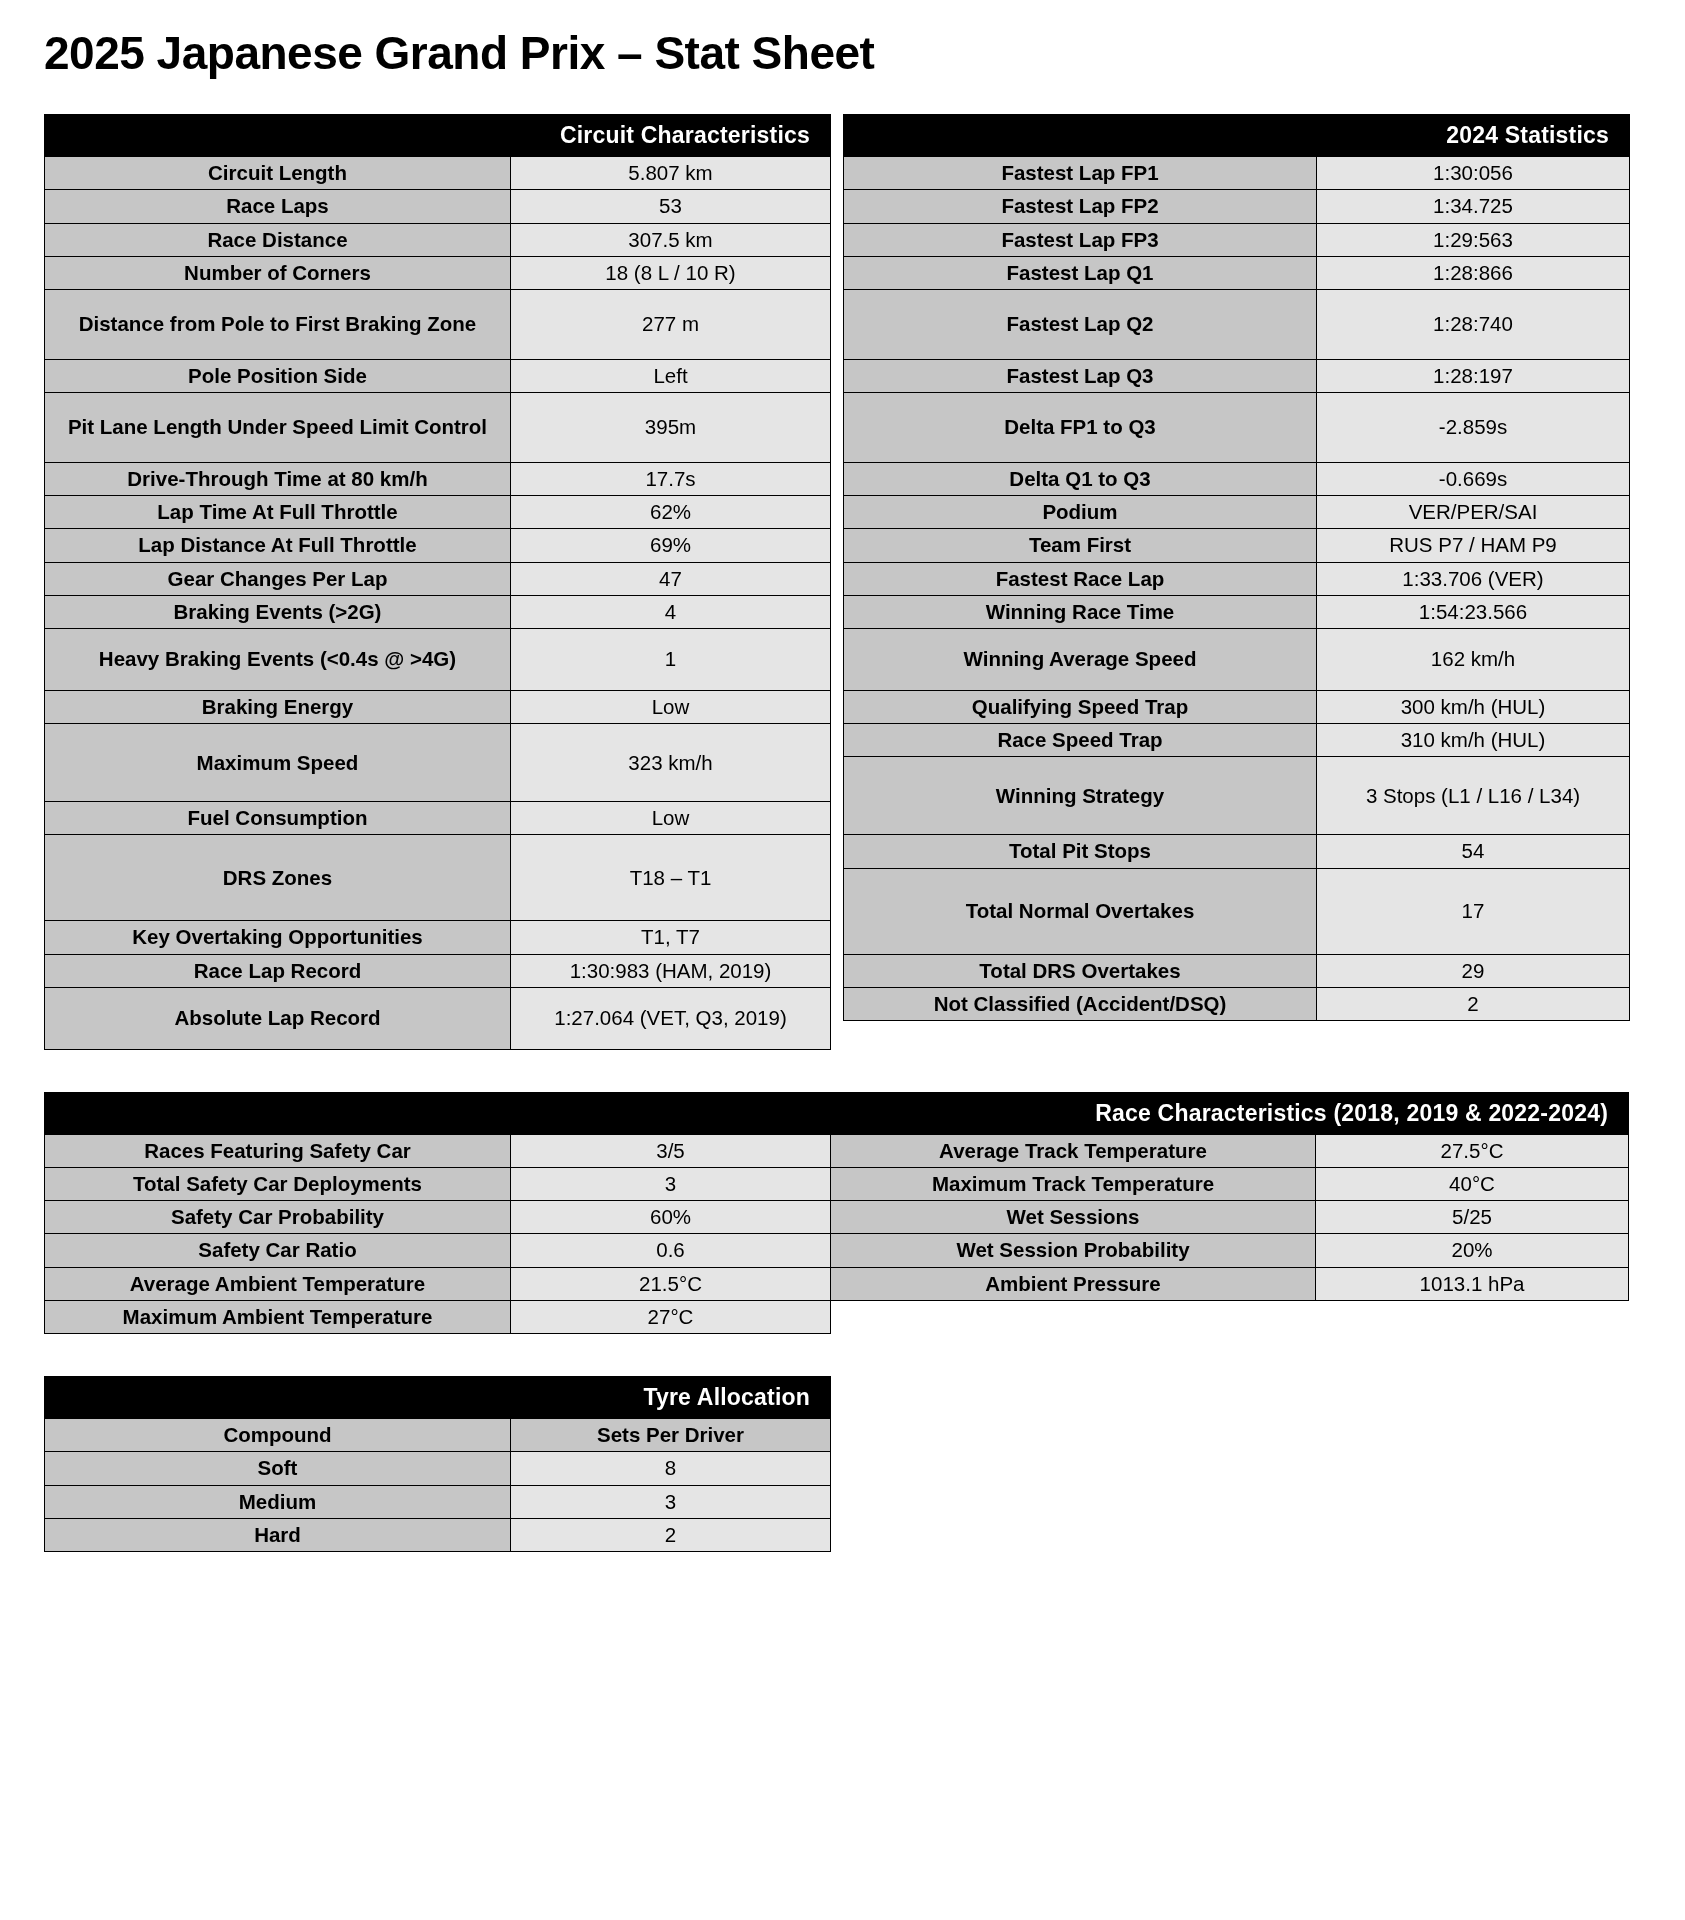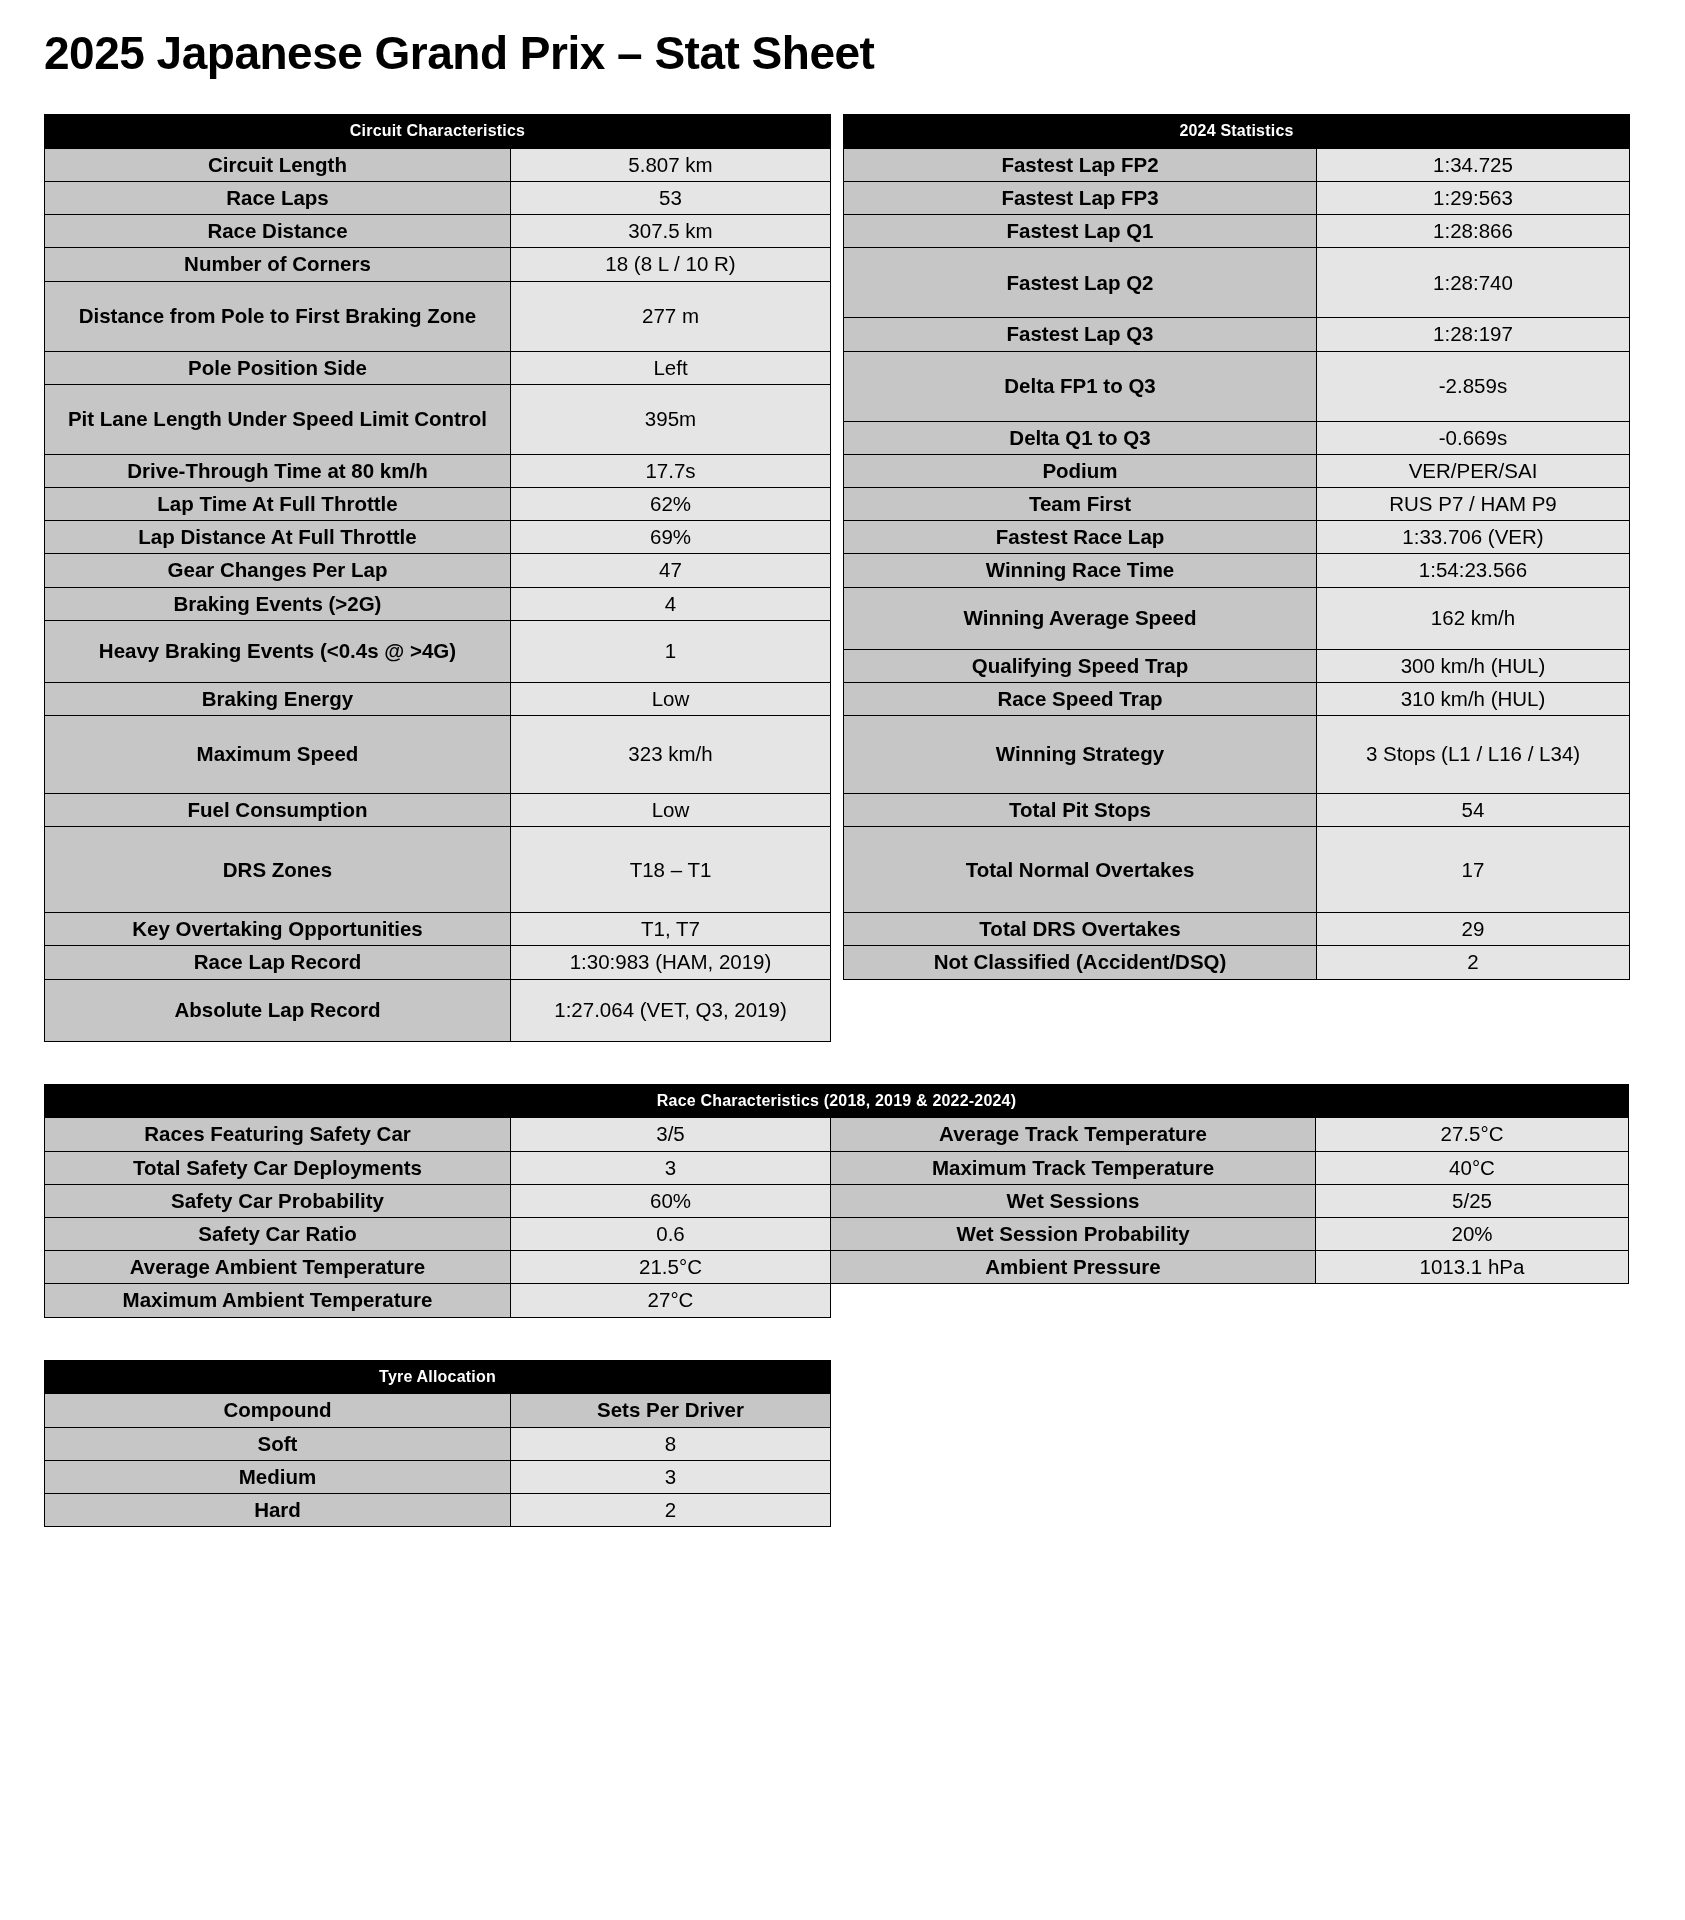--- a/index.html
+++ b/index.html
@@ -34,23 +34,24 @@
     font-size: 20.5px;
     line-height: 1.18;
     vertical-align: middle;
     text-align: center;
     box-sizing: border-box;
   }
   .hdr {
     background: #000000;
     color: #ffffff;
     font-weight: bold;
-    font-size: 16px;
+    font-size: 23px;
     padding: 7px 20px;
     letter-spacing: 0.2px;
+    text-align: right;
   }
   .lbl {
     background: #c6c6c6;
     font-weight: bold;
   }
   .val {
     background: #e5e5e5;
     font-weight: normal;
   }
   .sub-hdr {
@@ -199,20 +200,24 @@
     </table>
 
     <table class="t-stats">
       <colgroup>
           <col class="c1">
           <col class="c2">
         </colgroup>
       <tbody>
         <tr>
           <td class="hdr" colspan="2">2024 Statistics</td>
+        </tr>
+        <tr>
+          <td class="lbl">Fastest Lap FP1</td>
+          <td class="val">1:30:056</td>
         </tr>
         <tr>
           <td class="lbl">Fastest Lap FP2</td>
           <td class="val">1:34.725</td>
         </tr>
         <tr>
           <td class="lbl">Fastest Lap FP3</td>
           <td class="val">1:29:563</td>
         </tr>
         <tr>

